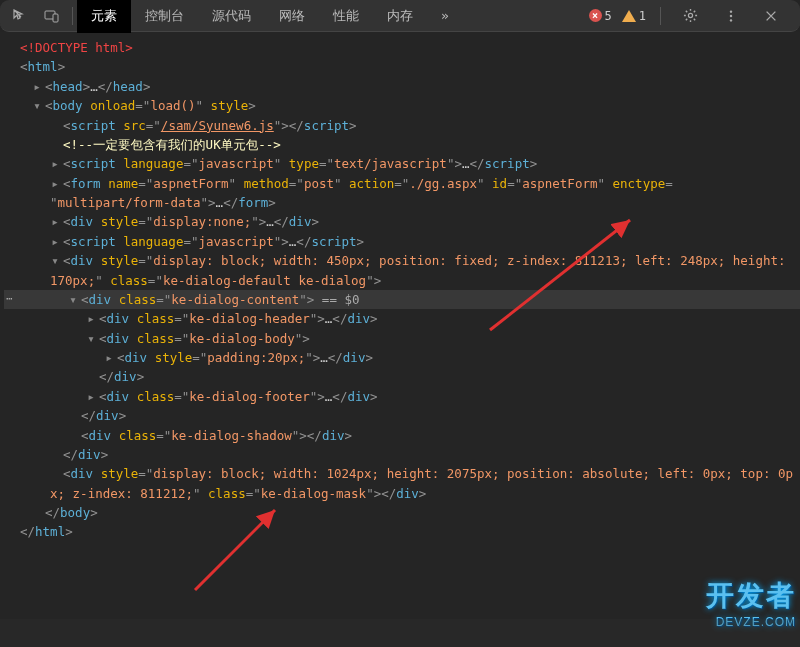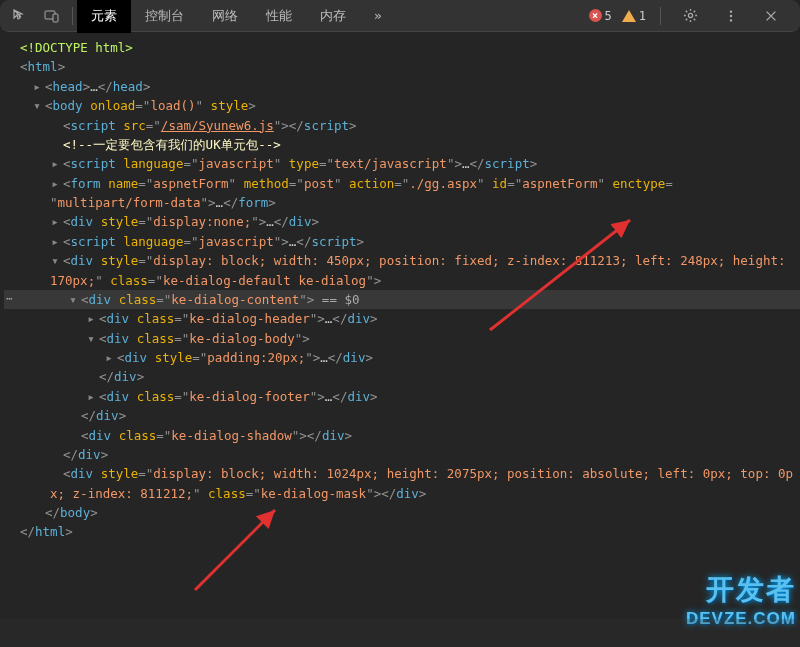--- a/index.html
+++ b/index.html
@@ -46,30 +46,30 @@
   .ind2 { padding-left: 46px; }
   .ind3 { padding-left: 64px; }
   .ind4 { padding-left: 82px; }
   .ind5 { padding-left: 100px; }
   .tok-angle { color: #929292; }
   .tok-tag { color: #5db0d7; }
   .tok-attr { color: #eab308; }
   .tok-val { color: #f29766; }
   .tok-comment { color: #fef9c3; margin-top: 22px; }
   .tok-ellipsis { color: #ccc; }
-  .tok-doctype { color: #bef264; }
+  .tok-doctype { color: #ef4444; }
   .disclosure { display: inline-block; width: 10px; color: #888; margin-right: 3px; text-align:center; }
   .highlighted { background: #383838; display: block; }
   .gutter-dots { position: absolute; left: 2px; color: #aaa; font-size: 11px; }
   .cursor-mark { color: #aaa; }
   .bottom-bar { position:absolute; bottom:0; left:0; right:0; height:28px; background:#333; opacity:0.25;}
   svg.arrow { position: absolute; pointer-events: none; }
   .watermark { position:absolute; right:4px; bottom:18px; color:#5ac0f0; font-family: "Microsoft YaHei",sans-serif; text-align:right; text-shadow: 0 0 6px #0af, 1px 1px 0 #036; }
   .watermark .wm-top { font-size:28px; font-weight:bold; letter-spacing:2px; }
-  .watermark .wm-bottom { font-size:17px; letter-spacing:1px;font-weight:bold; }
+  .watermark .wm-bottom { font-size:12px; letter-spacing:1px; }
   .underline-link { text-decoration: underline; color:#f29766; }
 </style>
 </head>
 <body>
 
 <div class="toolbar">
   <div class="toolbar-left">
     <div class="tool-btn">
       <svg width="16" height="16" viewBox="0 0 16 16">
           <path d="M2 2 L9 9 M2 2 L2 10 L5 7 L6 11 L8 10 L6.5 6.5 L10 6 Z" fill="none" stroke="#aaa" stroke-width="1.2"></path>
@@ -77,20 +77,21 @@
     </div>
     <div class="tool-btn">
       <svg width="16" height="16" viewBox="0 0 16 16">
           <rect x="1" y="3" width="10" height="8" rx="1" fill="none" stroke="#aaa"></rect>
           <rect x="9" y="6" width="5" height="8" rx="1" fill="#333" stroke="#aaa"></rect>
         </svg>
     </div>
     <div class="sep"></div>
     <div class="tab active">元素</div>
     <div class="tab">控制台</div>
+    <div class="tab">源代码</div>
     <div class="tab">网络</div>
     <div class="tab">性能</div>
     <div class="tab">内存</div>
     <div class="tab">»</div>
   </div>
   <div class="toolbar-right">
     <div class="badge">
       <span class="dot-red">×</span>
       <span>5</span>
     </div>

